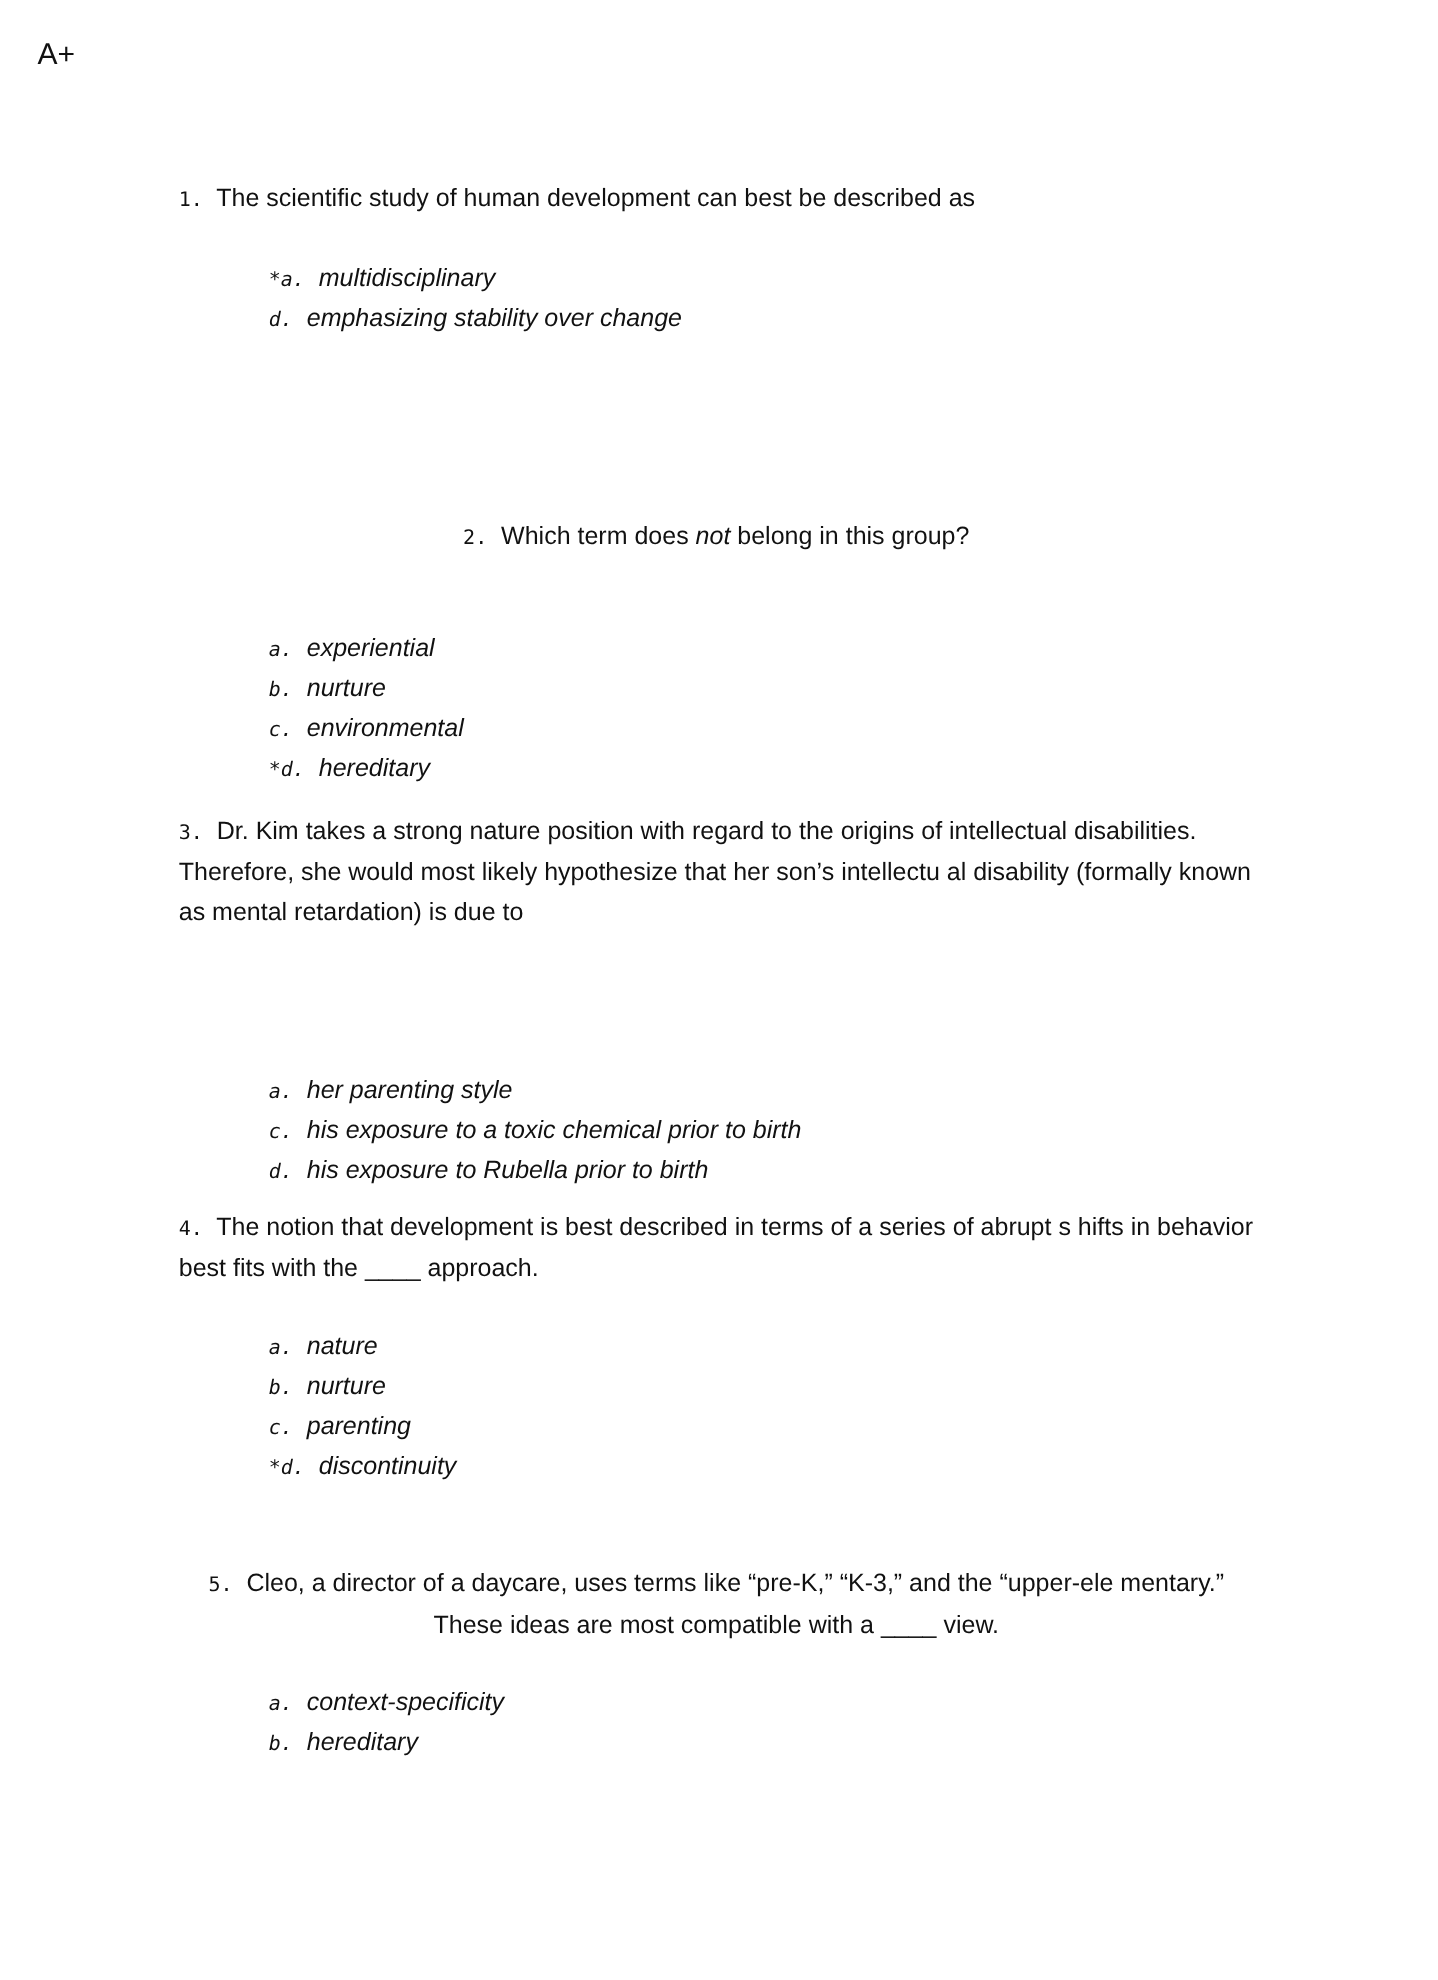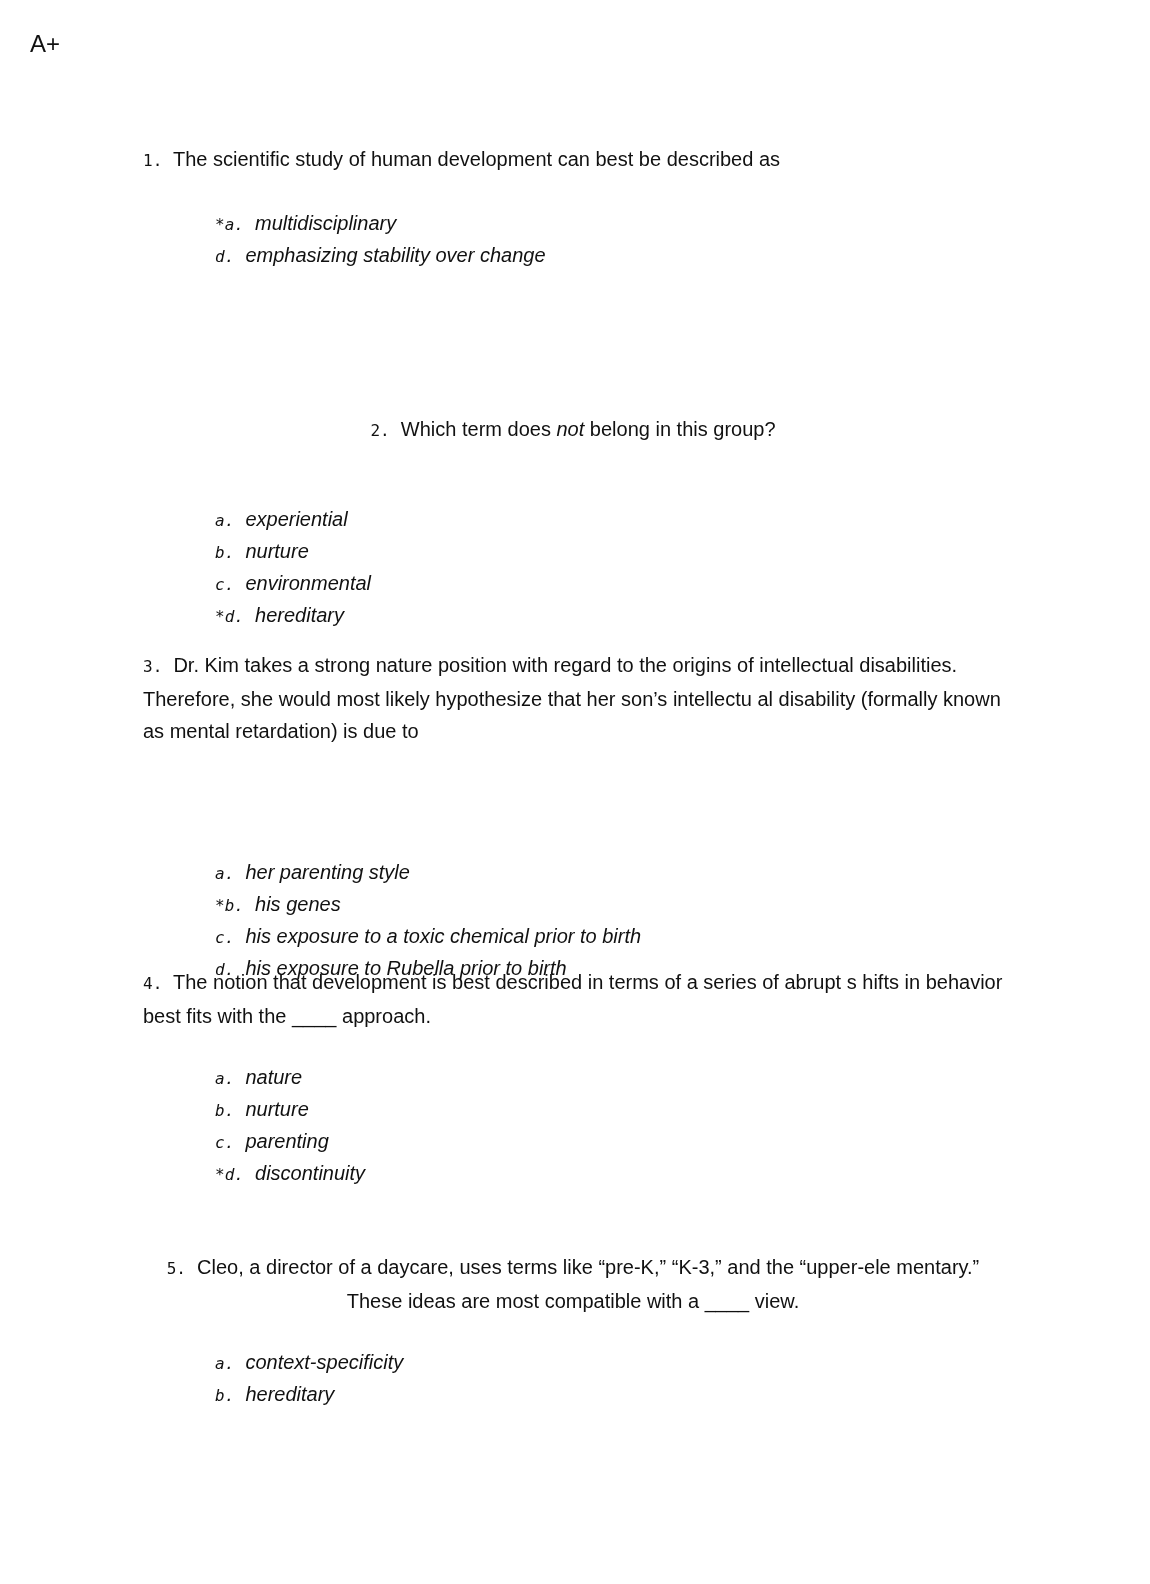--- a/index.html
+++ b/index.html
@@ -47,21 +47,20 @@
   <div class="opt"><span class="letter">c.</span>&nbsp; <span>environmental</span></div>
   <div class="opt"><span class="letter">*d.</span>&nbsp; <span>hereditary</span></div>
 </div>
 
 <div class="question" style="top:649px;">
   <span class="qnum">3.</span>&nbsp;
   <span class="stem">Dr. Kim takes a strong nature position with regard to the origins of intellectual disabilities. Therefore, she would most likely hypothesize that her son’s intellectu al disability (formally known as mental retardation) is due to</span>
 </div>
 <div class="options" style="top:812px;margin-top:44px;">
   <div class="opt"><span class="letter">a.</span>&nbsp; <span>her parenting style</span></div>
-  <div class="opt"><span class="letter">*b.</span>&nbsp; <span>his genes</span></div>
   <div class="opt"><span class="letter">c.</span>&nbsp; <span>his exposure to a toxic chemical prior to birth</span></div>
   <div class="opt"><span class="letter">d.</span>&nbsp; <span>his exposure to Rubella prior to birth</span></div>
 </div>
 
 <div class="question" style="top:966px;">
   <span class="qnum">4.</span>&nbsp;
   <span class="stem">The notion that development is best described in terms of a series of abrupt s hifts in behavior best fits with the ____ approach.</span>
 </div>
 <div class="options" style="top:1061px;">
   <div class="opt"><span class="letter">a.</span>&nbsp; <span>nature</span></div>

